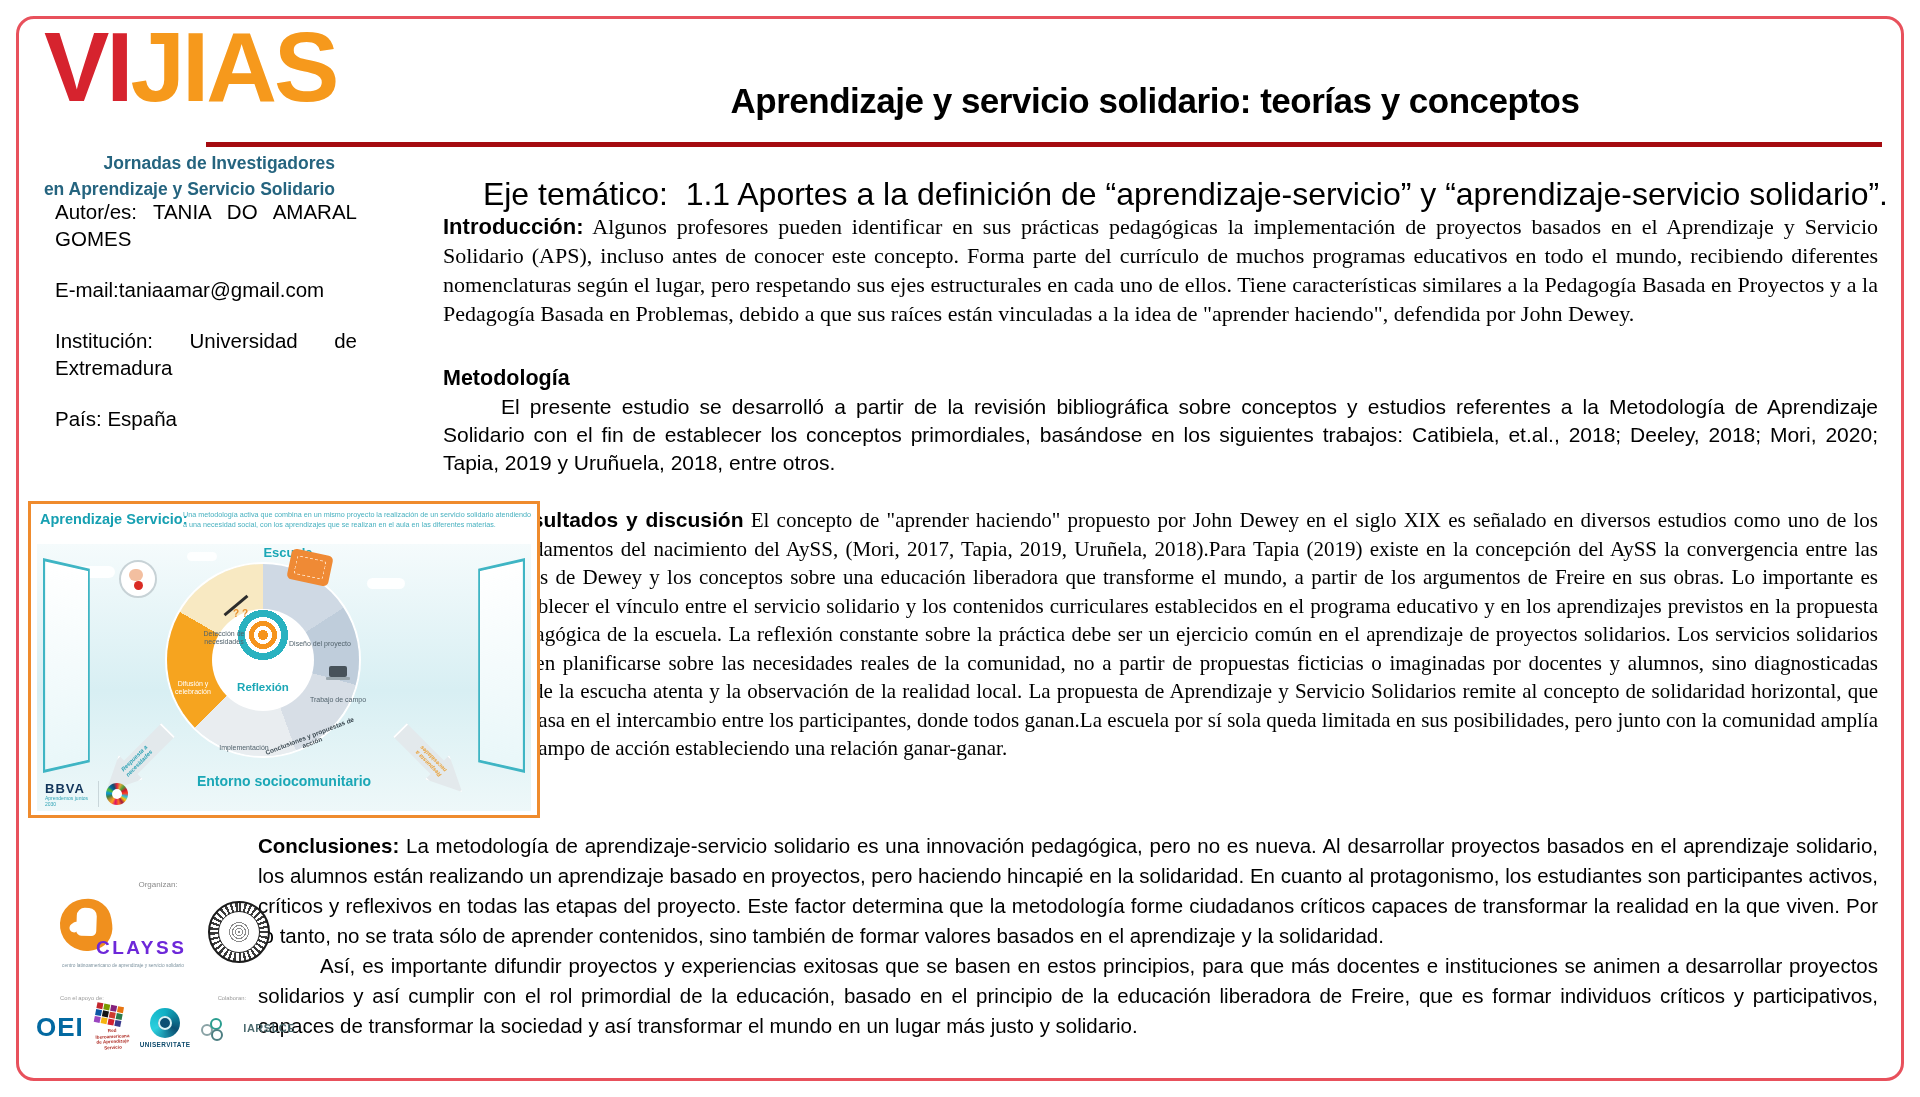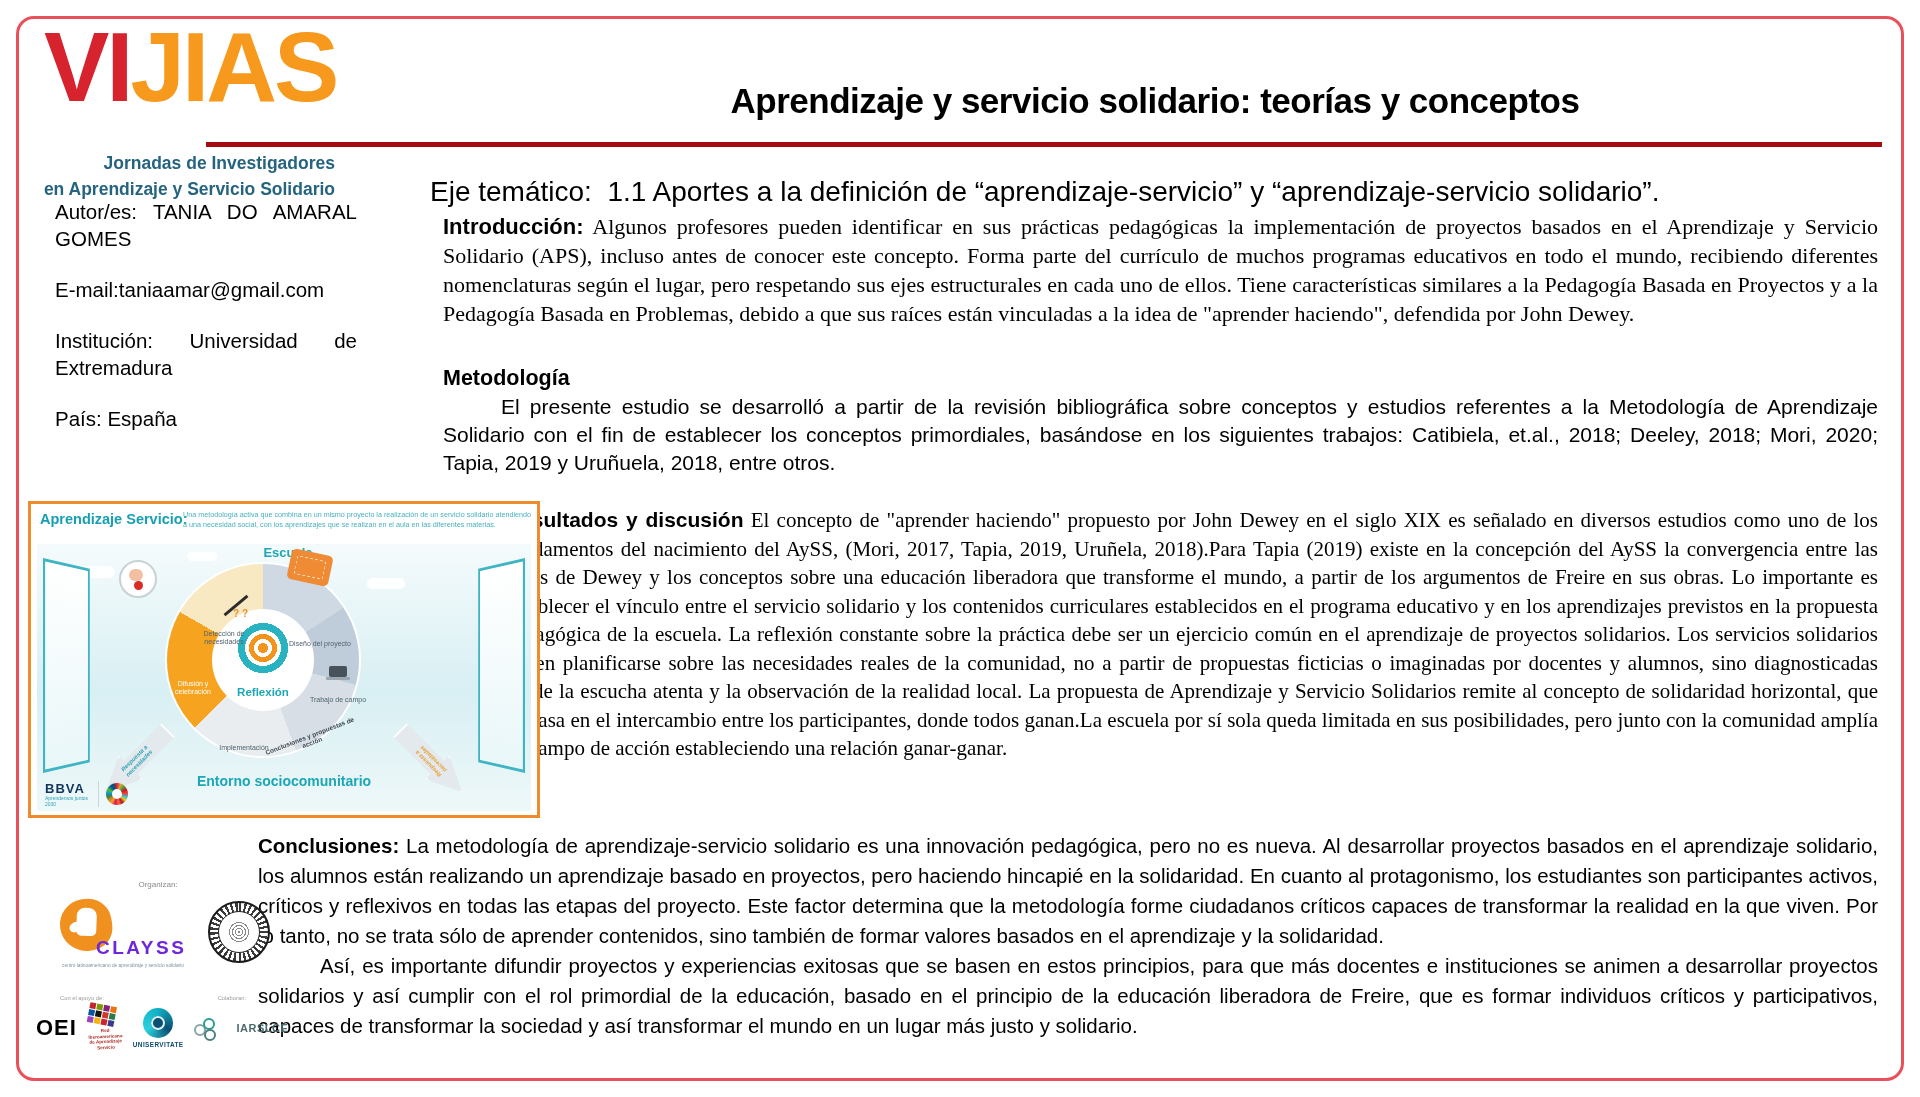--- a/index.html
+++ b/index.html
@@ -9,21 +9,21 @@
 
   
   .divider{position:absolute;left:206px;right:38px;top:142px;height:5px;background:#a50b10;}
   .logo{position:absolute;left:44px;top:18px;z-index:2;font-weight:800;font-size:98px;line-height:1;letter-spacing:-3px;}
   .logo .vi{color:#d6232e;}
   .logo .jias{color:#f6991c;}
   .logo-sub{position:absolute;left:40px;top:150px;width:295px;text-align:right;z-index:2;
             color:#25647f;font-weight:700;font-size:17.5px;line-height:1.5;}
   .page-title{position:absolute;left:430px;right:40px;top:58px;text-align:center;
               font-size:35px;font-weight:700;letter-spacing:-.5px;}
-  .eje{position:absolute;left:430px;right:52px;top:176px;text-align:left;font-size:28px;white-space:pre-wrap;}
+  .eje{position:absolute;left:430px;right:32px;top:176px;text-align:right;font-size:32px;white-space:pre-wrap;}
 
   
   .author{position:absolute;left:55px;top:198px;width:302px;font-size:20.5px;line-height:27px;text-align:justify;}
   .author p{margin:0 0 24px 0;}
 
   
   .lbl{font-family:"Liberation Sans",sans-serif;font-weight:700;}
   .intro{position:absolute;left:443px;right:42px;top:212px;margin:0;
          font-family:"Liberation Serif",serif;font-size:22px;line-height:29px;text-align:justify;}
   .metodologia{position:absolute;left:443px;right:42px;top:366px;}
@@ -49,21 +49,21 @@
   .door.r{right:6px;transform:perspective(420px) rotateY(-42deg);transform-origin:right center;}
   .scene-top-label{position:absolute;left:8px;right:0;top:1px;text-align:center;
                    font-size:13px;font-weight:700;color:#1ba7b6;}
   .scene-bottom-label{position:absolute;left:0;right:0;bottom:22px;text-align:center;
                       font-size:14px;font-weight:700;color:#1ba7b6;}
   .ring{position:absolute;left:130px;top:20px;width:192px;height:192px;border-radius:50%;
         background:conic-gradient(#cfd9e4 0 57deg,#bfcddb 57deg 105deg,#d7dee6 105deg 160deg,
                    #e9edf0 160deg 225deg,#f6a41f 225deg 300deg,#f8e9c2 300deg 360deg);
         box-shadow:0 0 0 2px #ffffff;}
   .hub{position:absolute;inset:45px;border-radius:50%;background:#fff;display:flex;flex-direction:column;
-       align-items:center;justify-content:center;gap:12px;}
+       align-items:center;justify-content:flex-start;gap:20px;}
   .target{width:52px;height:52px;border-radius:50%;
           background:radial-gradient(circle,#f5941d 0 5px,#fff 5px 9px,#f5941d 9px 14px,#fff 14px 18px,#29b2c0 18px 25px,#fff 25px);}
   .dart{position:absolute;left:54px;top:40px;width:30px;height:3px;background:#2c2c2c;transform:rotate(-40deg);}
   .hub-label{font-size:11.5px;font-weight:700;color:#1ba7b6;}
   .stage{position:absolute;font-size:7px;line-height:1.15;color:#51626c;text-align:center;}
   .stage.white{color:#fff;}
   .stage.rot{transform:rotate(-21deg);font-size:6.5px;color:#3c4a52;font-weight:700;}
   .bubble{position:absolute;left:82px;top:16px;width:34px;height:34px;border-radius:50%;background:#fff;
           border:2px solid #c7d2d6;}
   .bubble .fingerpad{position:absolute;left:8px;top:7px;width:14px;height:12px;border-radius:6px;background:#f3bfa0;}
@@ -110,21 +110,21 @@
   .clayss-name{position:absolute;left:36px;top:38px;font-size:19px;letter-spacing:2.5px;color:#6d28d9;font-weight:600;}
   .clayss-cap{position:absolute;left:-8px;top:64px;width:142px;font-size:4.8px;color:#7d93a0;text-align:center;}
   .seal{position:relative;width:58px;height:58px;border-radius:50%;border:2px solid #1c1c1c;margin-top:2px;
         background:repeating-conic-gradient(#3a3a3a 0 5deg,#fff 5deg 11deg);}
   .seal::after{content:"";position:absolute;inset:8px;border-radius:50%;border:1.5px solid #222;background:#fff;}
   .seal::before{content:"";position:absolute;inset:18px;border-radius:50%;z-index:1;
                 background:repeating-radial-gradient(#8a8a8a 0 1px,#fff 1px 3px);}
   .apoyo-row{display:flex;justify-content:space-between;padding:0 34px 0 24px;margin-top:18px;
              font-size:5.8px;color:#9a9a9a;}
   .lrow2{display:flex;align-items:center;gap:11px;margin-top:4px;}
-  .oei{font-size:22px;font-weight:800;color:#000000;letter-spacing:1px;}
+  .oei{font-size:26px;font-weight:800;color:#0369a1;letter-spacing:1px;}
   .redlogo{display:flex;flex-direction:column;align-items:center;width:60px;transform:rotate(-3deg);}
   .redlogo .squares{width:32px;display:flex;flex-wrap:wrap;gap:1px;transform:rotate(14deg);}
   .redlogo .squares i{width:6px;height:6px;display:block;}
   .redlogo .cap{font-size:4.6px;color:#b03028;font-weight:700;text-align:center;line-height:1.25;margin-top:3px;}
   .uniservitate{display:flex;flex-direction:column;align-items:center;width:56px;}
   .uni-circle{position:relative;width:30px;height:30px;border-radius:50%;
               background:conic-gradient(#11b0c4,#0b4f72,#2bd0de,#11b0c4);}
   .uni-circle::after{content:"";position:absolute;inset:8px;border-radius:50%;background:#0b4f72;
                      box-shadow:0 0 0 2px #d9f4f7 inset;}
   .uni-name{font-size:6.4px;font-weight:700;color:#0d4a6b;letter-spacing:.4px;margin-top:3px;}

